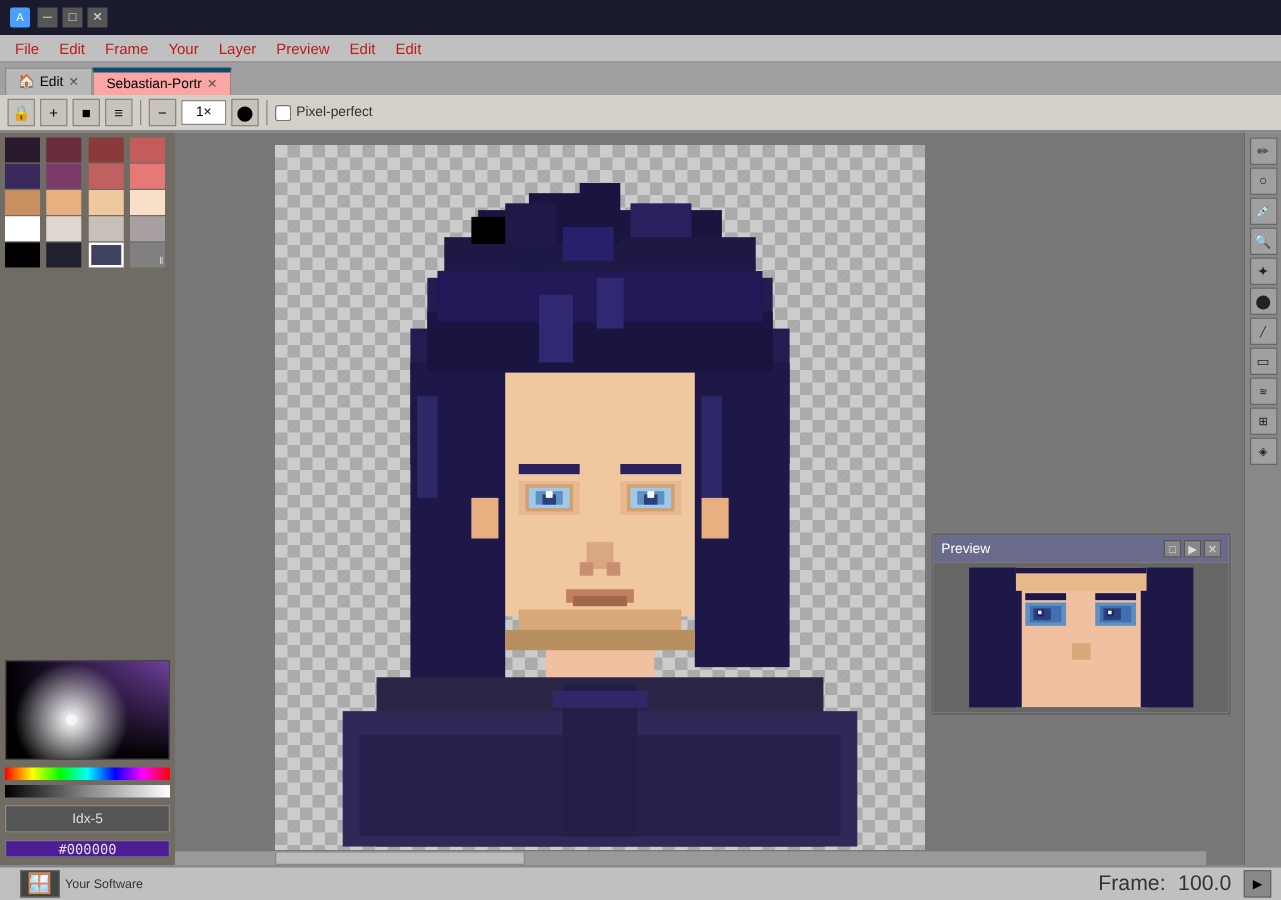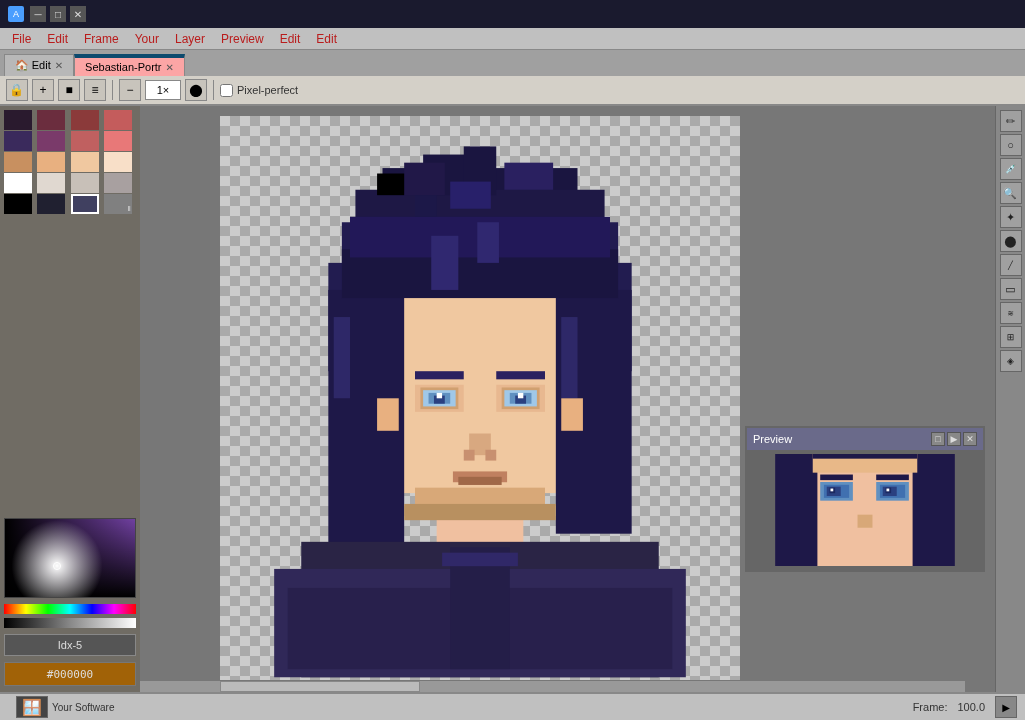--- a/index.html
+++ b/index.html
@@ -334,21 +334,21 @@
       height: 28px;
       background: #c0c0c0;
       border-top: 2px solid #888;
       display: flex;
       align-items: center;
       padding: 0 8px;
       justify-content: flex-end;
       gap: 10px;
     }
     .status-item {
-      font-size: 11px;
+      font-size: 17px;
       color: #333;
     }
 
     
     #canvas-scrollbar {
       position: absolute;
       bottom: 0;
       left: 0;
       right: 30px;
       height: 12px;
@@ -459,21 +459,21 @@
 
     <div id="gradient-picker" style="margin:4px; height:80px; background: radial-gradient(circle at 40% 60%, white 0%, transparent 50%), linear-gradient(to right, black 0%, transparent 100%), linear-gradient(to bottom, transparent 0%, black 100%), #7040a0; cursor:crosshair; border:1px solid #444; position:relative;">
       <div class="gradient-cursor" style="position:absolute; left:40%; top:60%; width:8px; height:8px; border:1px solid white; border-radius:50%; transform:translate(-50%,-50%);"></div>
     </div>
 
     <div id="hue-bar" style="margin:2px 4px; height:10px; background:linear-gradient(to right,#f00,#ff0,#0f0,#0ff,#00f,#f0f,#f00); cursor:pointer;"></div>
     <div style="margin:2px 4px; height:10px; background:linear-gradient(to right,#000,#888,#fff); cursor:pointer;"></div>
 
     <div id="color-index" style="margin:4px; height:22px; background:#555; border:1px solid #888; color:#ddd; display:flex; align-items:center; justify-content:center; font-size:11px; cursor:pointer;">Idx-5</div>
 
-    <div id="hex-input" style="margin:2px 4px 6px 4px; height:24px; background:#a16207; border:1px solid #777; color:#ddd; display:flex; align-items:center; justify-content:center; font-size:11px; font-family:monospace; cursor:text;">#000000</div>
+    <div id="hex-input" style="margin:2px 4px 6px 4px; height:14px; background:#4c1d95; border:1px solid #777; color:#ddd; display:flex; align-items:center; justify-content:center; font-size:11px; font-family:monospace; cursor:text;">#000000</div>
   </div>
 
   <div id="canvas-area">
 
     <div id="canvas-container">
       <div class="checkerboard">
         
         <svg id="sprite-svg" viewBox="0 0 192 192" xmlns="http://www.w3.org/2000/svg">
 
           <rect x="60" y="10" width="72" height="15" fill="#1a1540"></rect>

